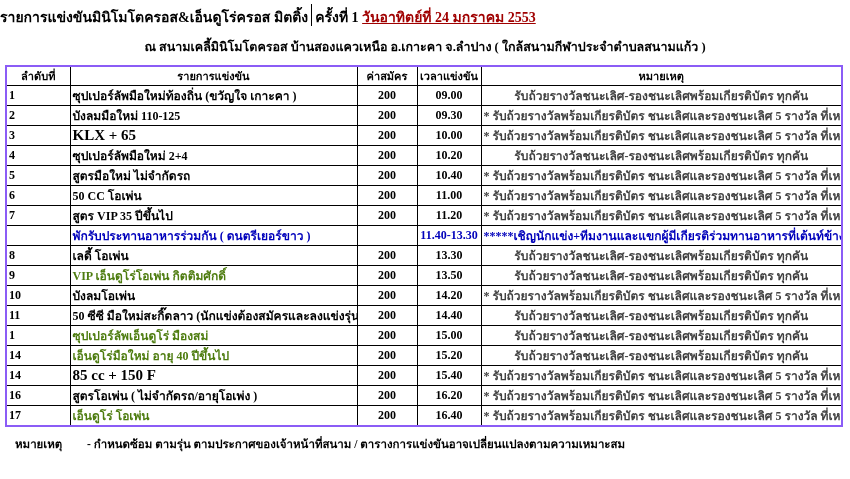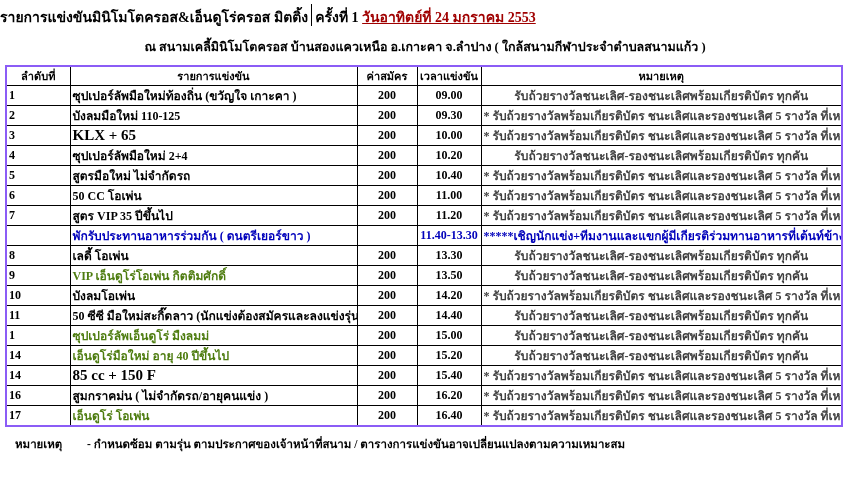--- a/index.html
+++ b/index.html
@@ -145,42 +145,42 @@
       </tr>
       <tr>
         <td class="no">11</td>
         <td class="name">50 ซีซี มือใหม่สะกิ๊ดลาว (นักแข่งต้องสมัครและลงแข่งรุ่นโอเพ่นก่อน)</td>
         <td class="fee">200</td>
         <td class="time">14.40</td>
         <td class="remark">รับถ้วยรางวัลชนะเลิศ-รองชนะเลิศพร้อมเกียรติบัตร ทุกคัน</td>
       </tr>
       <tr class="green">
         <td class="no">1</td>
-        <td class="name">ซุปเปอร์ลัพเอ็นดูโร่ มืงลมม่</td>
+        <td class="name">ซุปเปอร์ลัพเอ็นดูโร่ มืองสม่</td>
         <td class="fee">200</td>
         <td class="time">15.00</td>
         <td class="remark">รับถ้วยรางวัลชนะเลิศ-รองชนะเลิศพร้อมเกียรติบัตร ทุกคัน</td>
       </tr>
       <tr class="green">
         <td class="no">14</td>
         <td class="name">เอ็นดูโร่มือใหม่   อายุ 40 ปีขึ้นไป</td>
         <td class="fee">200</td>
         <td class="time">15.20</td>
         <td class="remark">รับถ้วยรางวัลชนะเลิศ-รองชนะเลิศพร้อมเกียรติบัตร ทุกคัน</td>
       </tr>
       <tr>
         <td class="no">14</td>
         <td class="name lg">85 cc + 150 F</td>
         <td class="fee">200</td>
         <td class="time">15.40</td>
         <td class="remark">* รับถ้วยรางวัลพร้อมเกียรติบัตร ชนะเลิศและรองชนะเลิศ 5 รางวัล  ที่เหลือรับเกียรติบัตร</td>
       </tr>
       <tr>
         <td class="no">16</td>
-        <td class="name">สูมกราคม่น    ( ไม่จำกัดรถ/อายุคนแข่ง )</td>
+        <td class="name">สูตรโอเพ่น    ( ไม่จำกัดรถ/อายุโอเพ่ง )</td>
         <td class="fee">200</td>
         <td class="time">16.20</td>
         <td class="remark">* รับถ้วยรางวัลพร้อมเกียรติบัตร ชนะเลิศและรองชนะเลิศ 5 รางวัล  ที่เหลือรับเกียรติบัตร</td>
       </tr>
       <tr class="green">
         <td class="no">17</td>
         <td class="name">เอ็นดูโร่ โอเพ่น</td>
         <td class="fee">200</td>
         <td class="time">16.40</td>
         <td class="remark">* รับถ้วยรางวัลพร้อมเกียรติบัตร ชนะเลิศและรองชนะเลิศ 5 รางวัล  ที่เหลือรับเกียรติบัตร</td>

